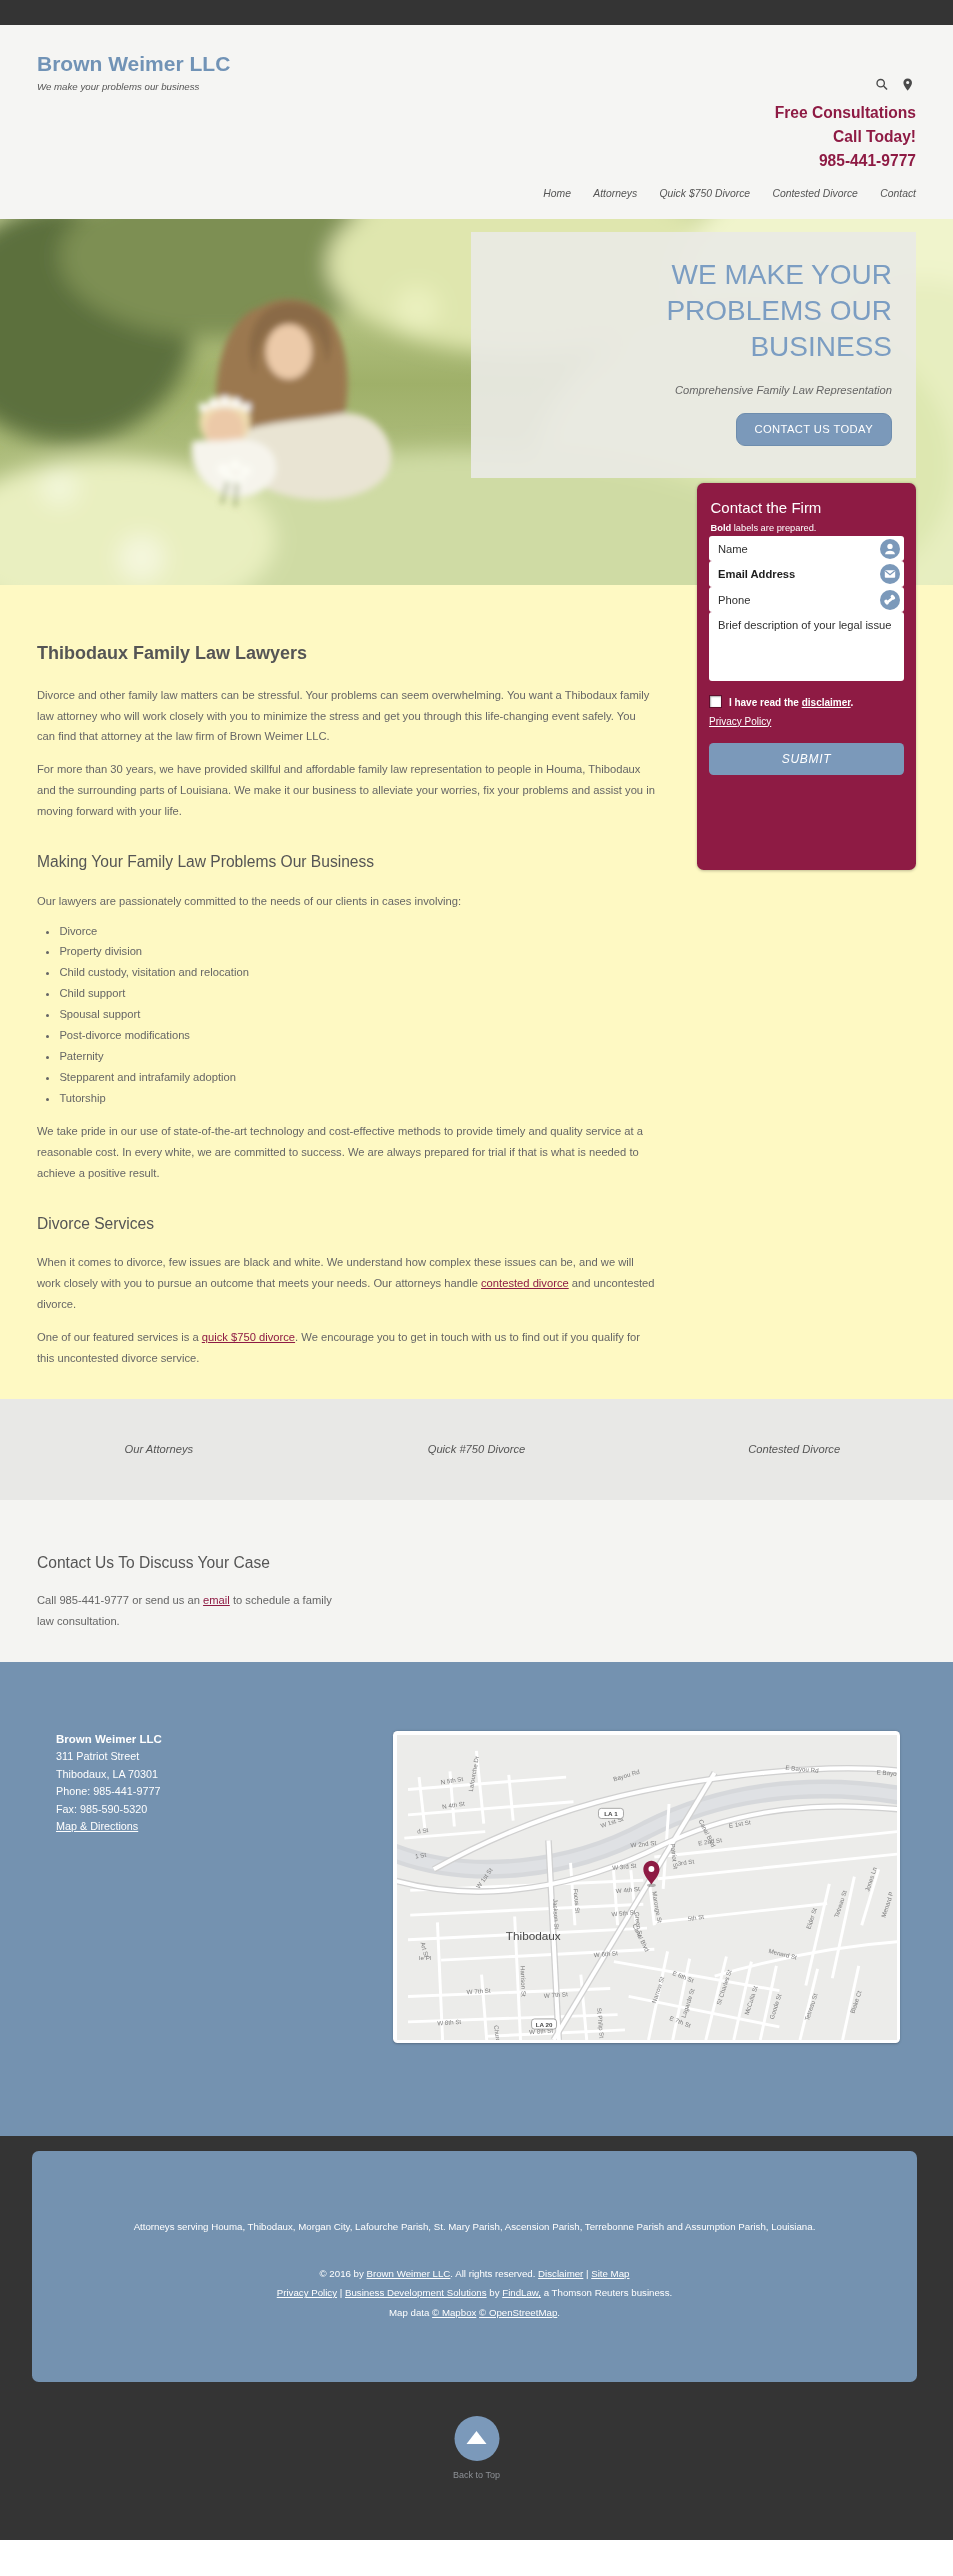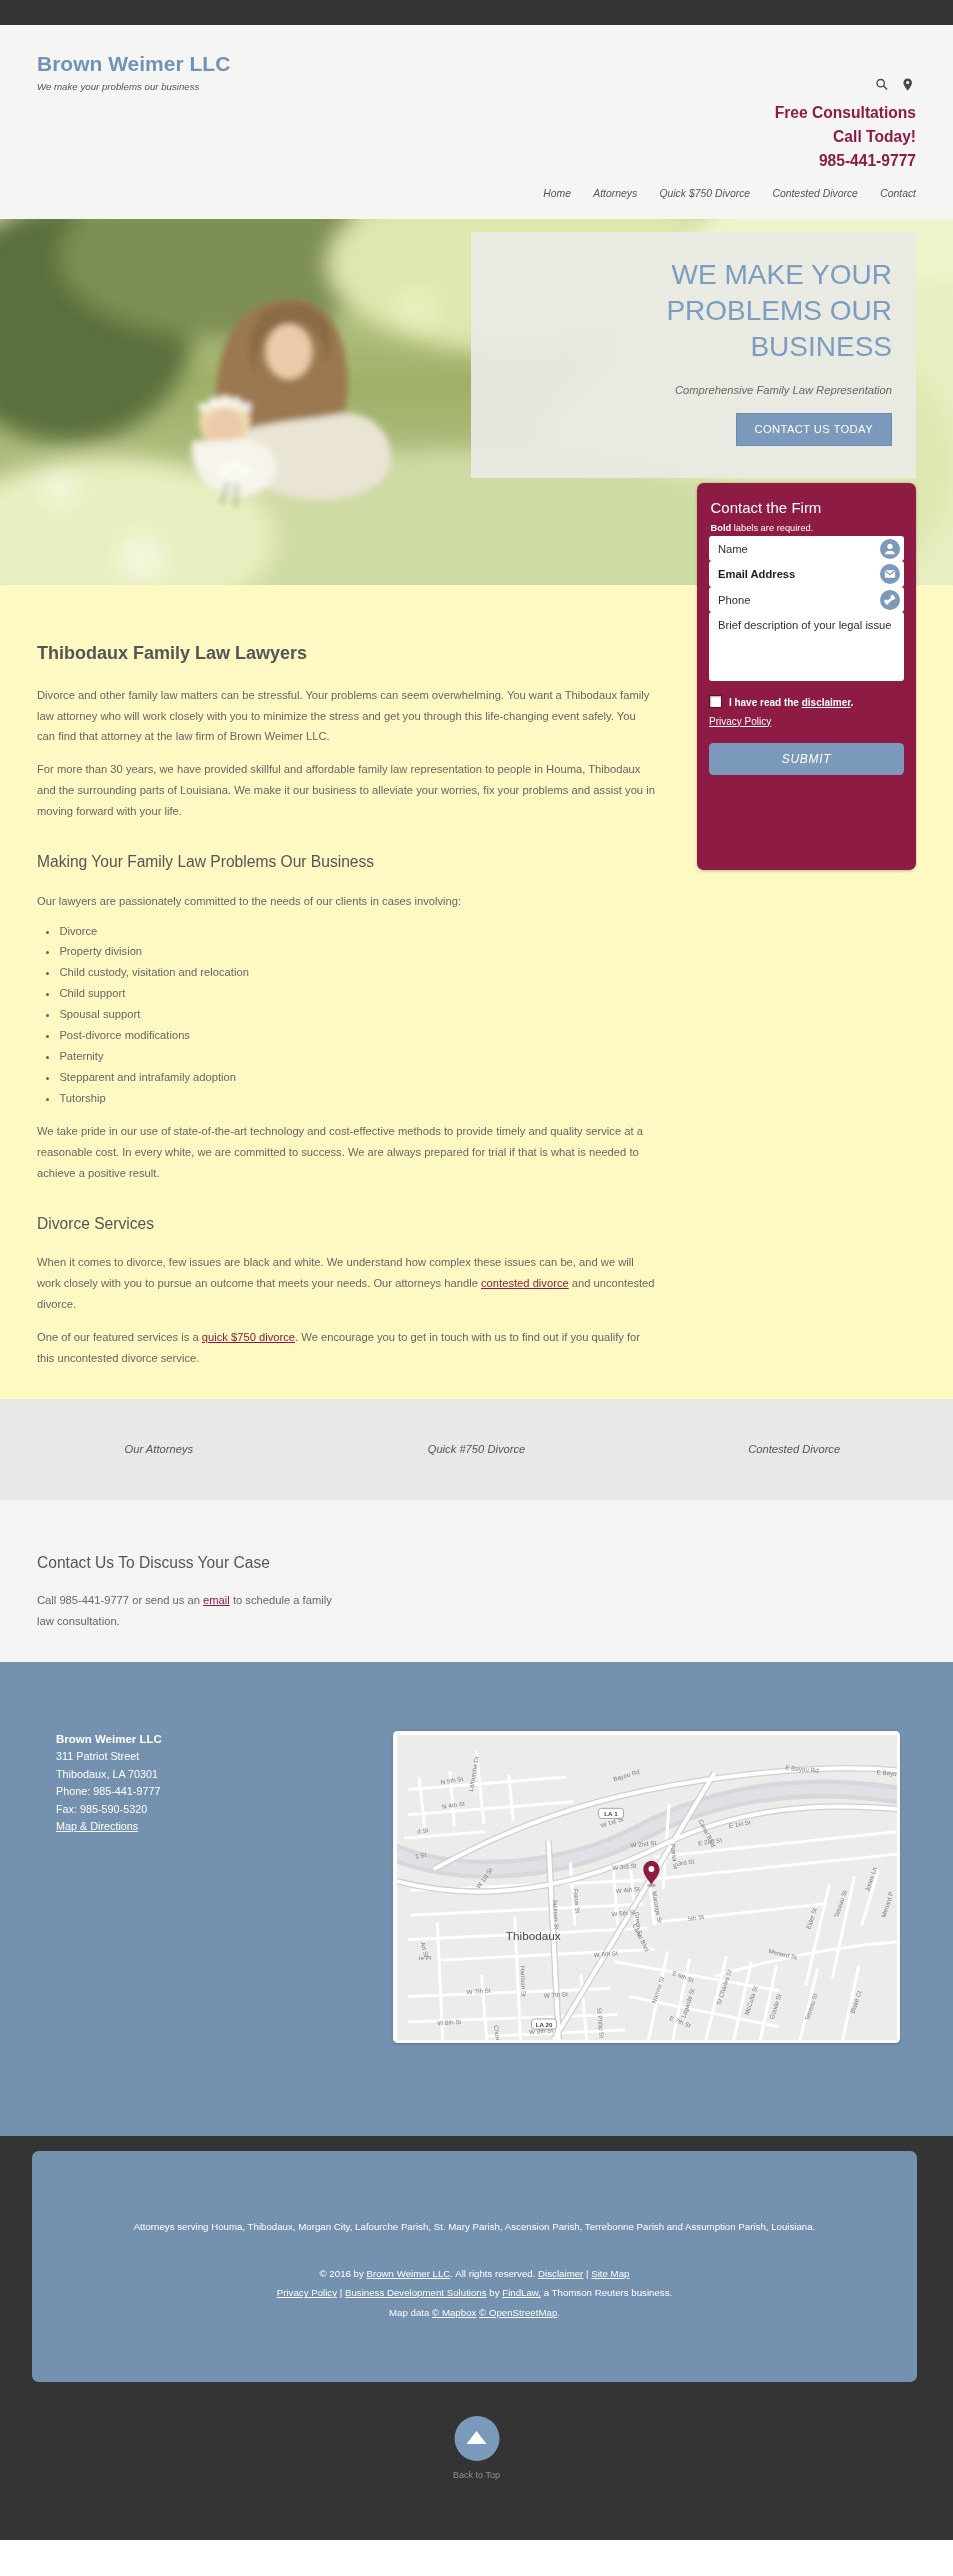--- a/index.html
+++ b/index.html
@@ -16,21 +16,21 @@
   .hicon{width:13.4px;height:15px;cursor:pointer;}
   .cta{position:absolute;right:37px;top:76px;text-align:right;color:#8e1b44;font-weight:bold;font-size:15.6px;line-height:24px;}
   .nav{position:absolute;right:37px;bottom:19.4px;display:flex;gap:22.3px;font-size:10.4px;font-style:italic;color:#555;list-style:none;margin:0;padding:0;}
   .nav li{cursor:pointer;}
   
   .hero{position:relative;height:366px;overflow:hidden;background:#aebb7e;}
   .hero svg.photo{position:absolute;left:0;top:0;}
   .hero-panel{position:absolute;right:37px;top:13.4px;width:445px;height:246px;background:rgba(233,233,228,0.93);box-sizing:border-box;padding:21px 24px;}
   .hero-h{margin:4.5px 0 0 auto;width:320px;text-align:right;font-size:28px;font-weight:400;line-height:1.28;color:#7b9dc2;}
   .hero-sub{margin-top:19.4px;text-align:right;font-size:11.2px;font-style:italic;color:#666;}
-  .hero-btn{float:right;margin-top:16.4px;background:#7b99ba;border:0.7px solid #6e8dad;color:#fff;font-size:11.2px;letter-spacing:0.4px;padding:9.7px 18px;border-radius:0;cursor:pointer;font-family:inherit;}
+  .hero-btn{float:right;margin-top:16.4px;background:#7b99ba;border:0.7px solid #6e8dad;color:#fff;font-size:11.2px;letter-spacing:0.4px;padding:9.7px 18px;border-radius:9px;cursor:pointer;font-family:inherit;}
   
   .form-card{position:absolute;right:37px;top:483px;width:219px;height:387px;background:#8e1b44;border-radius:6.7px;box-sizing:border-box;padding:12.7px 12px;z-index:6;color:#fff;box-shadow:0 0.7px 3px rgba(0,0,0,.25);}
   .form-title{font-size:15px;margin:3px 0 7.4px 1.5px;font-weight:400;}
   .form-note{font-size:9.3px;margin:0 0 3px 1.5px;}
   .fwrap{position:relative;}
   .fwrap input,.fwrap textarea{width:100%;box-sizing:border-box;border:none;border-radius:3px;font-family:inherit;font-size:11.2px;color:#333;padding:6.7px 30px 6.7px 9px;resize:none;}
   .fwrap textarea{height:69px;padding:6.7px 9px;}
   .fwrap input::placeholder,.fwrap textarea::placeholder{color:#2f2f2f;opacity:1;}
   .fwrap input.bold-ph::placeholder{font-weight:bold;color:#1d1d1d;}
   .ficon{position:absolute;right:3.7px;top:50%;transform:translateY(-50%);width:20px;height:20px;border-radius:50%;background:#7b99ba;display:flex;align-items:center;justify-content:center;}
@@ -163,21 +163,21 @@
     </svg>
     <div class="hero-panel">
       <div class="hero-h">WE MAKE YOUR PROBLEMS OUR BUSINESS</div>
       <div class="hero-sub">Comprehensive Family Law Representation</div>
       <button class="hero-btn">CONTACT US TODAY</button>
     </div>
   </div>
 
   <div class="form-card">
     <div class="form-title">Contact the Firm</div>
-    <div class="form-note"><b>Bold</b><span> labels are required.</span></div>
+    <div class="form-note"><b>Bold</b><span> labels are prepared.</span></div>
     <div class="fwrap">
       <input type="text" placeholder="Name" style="">
       <span class="ficon">
           <svg width="20" height="20" viewBox="0 0 27 27">
             <circle cx="13.5" cy="10" r="3.6" fill="#fff"></circle>
             <path d="M6.8,20.5 a6.8,5.4 0 0 1 13.4,0 Z" fill="#fff"></path>
           </svg>
         </span>
     </div>
     <div class="fwrap">

